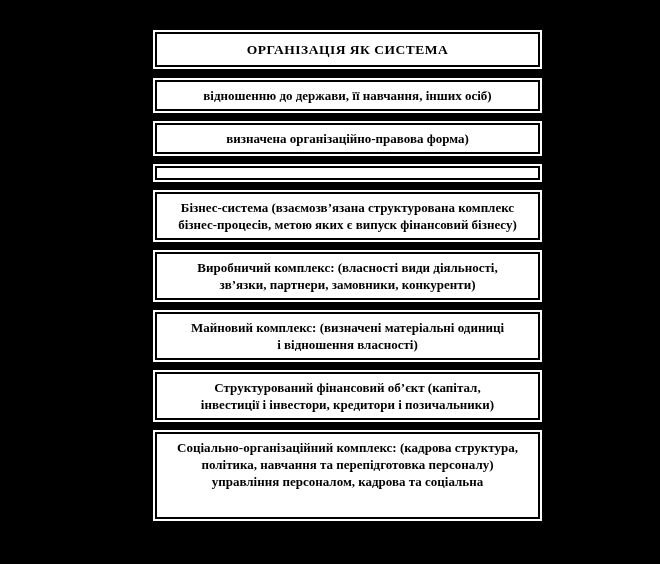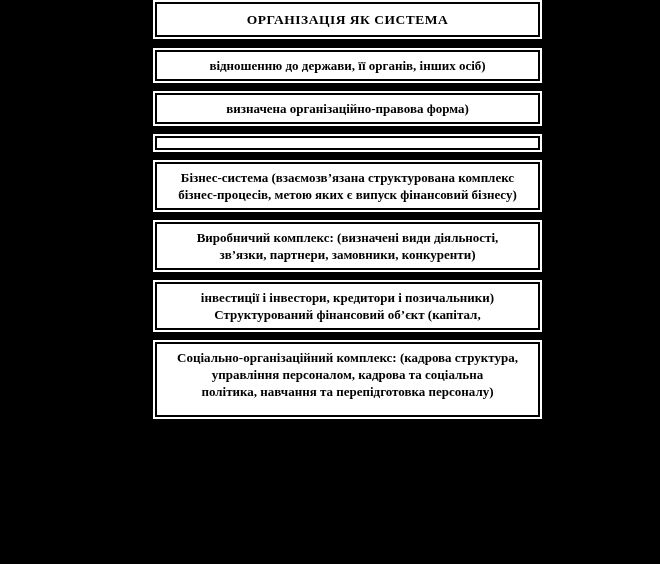--- a/index.html
+++ b/index.html
@@ -11,21 +11,21 @@
     position: relative;
     width: 660px;
     height: 564px;
     background: #000000;
     overflow: hidden;
     font-family: "Liberation Serif", "DejaVu Serif", serif;
   }
   .stack {
     position: absolute;
     left: 155px;
-    top: 2px;
+    top: 32px;
     width: 385px;
   }
   .box {
     box-sizing: border-box;
     width: 100%;
     background: #ffffff;
     border: 2px solid #000000;
     box-shadow: 0 0 0 2px #ffffff; 
     margin-bottom: 12px;
     padding: 5px 6px;
@@ -35,64 +35,68 @@
     font-weight: bold;
     line-height: 17px;
   }
   .box-title {
     padding: 7px 6px;
     margin-bottom: 13px;
     font-size: 13.5px;
     letter-spacing: 0.5px;
   }
   .box:last-child {
-    padding-bottom: 15px;
+    padding-bottom: 27px;
     margin-bottom: 0;
   }
   .line {
     white-space: nowrap;
   }
 </style>
 </head>
 <body>
 
 <div class="canvas">
   <div class="stack">
 
     <div class="box box-title">
       <div class="line">ОРГАНІЗАЦІЯ ЯК СИСТЕМА</div>
     </div>
 
     <div class="box">
-      <div class="line">відношенню до держави, її органів, інших осіб)</div>
+      <div class="line">відношенню до держави, її навчання, інших осіб)</div>
     </div>
 
     <div class="box">
       <div class="line">визначена організаційно-правова форма)</div>
     </div>
 
     <div class="box">
     </div>
 
     <div class="box">
       <div class="line">Бізнес-система (взаємозв’язана структурована комплекс</div>
       <div class="line">бізнес-процесів, метою яких є випуск фінансовий бізнесу)</div>
     </div>
 
     <div class="box">
-      <div class="line">Виробничий комплекс: (визначені види діяльності,</div>
+      <div class="line">Виробничий комплекс: (власності види діяльності,</div>
       <div class="line">зв’язки, партнери, замовники, конкуренти)</div>
     </div>
 
+    <div class="box">
+      <div class="line">Майновий комплекс: (визначені матеріальні одиниці</div>
+      <div class="line">і відношення власності)</div>
+    </div>
 
     <div class="box">
+      <div class="line">Структурований фінансовий об’єкт (капітал,</div>
       <div class="line">інвестиції і інвестори, кредитори і позичальники)</div>
-      <div class="line">Структурований фінансовий об’єкт (капітал,</div>
     </div>
 
     <div class="box">
       <div class="line">Соціально-організаційний комплекс: (кадрова структура,</div>
+      <div class="line">політика, навчання та перепідготовка персоналу)</div>
       <div class="line">управління персоналом, кадрова та соціальна</div>
-      <div class="line">політика, навчання та перепідготовка персоналу)</div>
     </div>
 
   </div>
 </div>
 
 </body></html>

